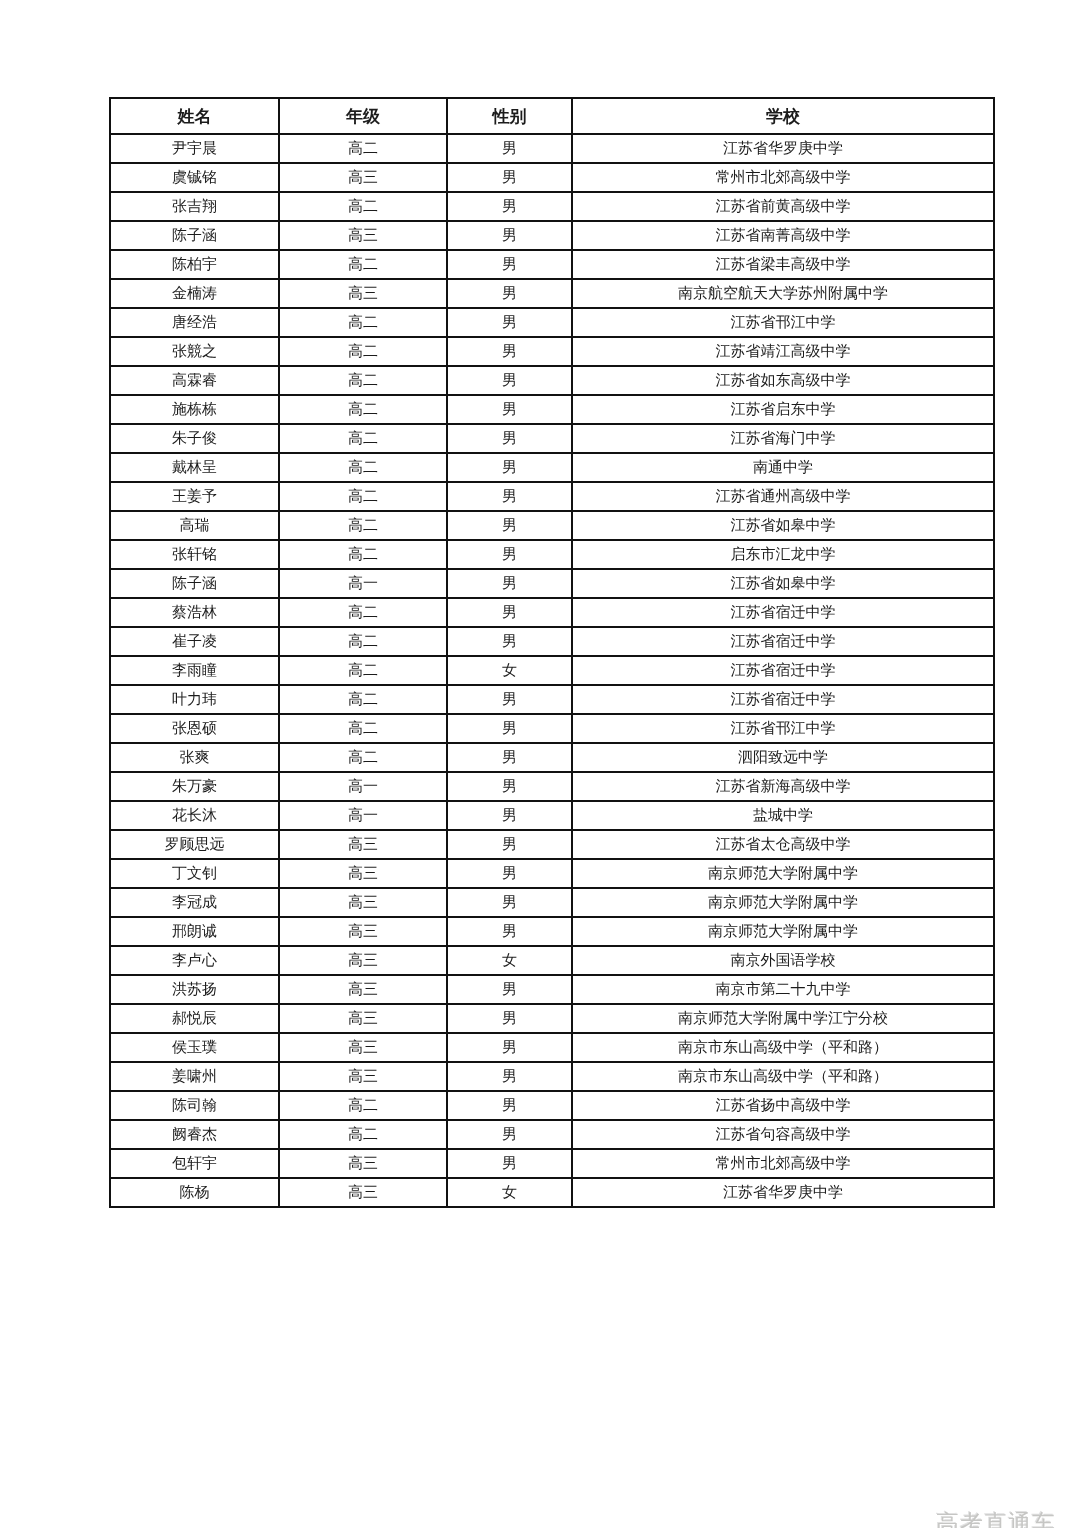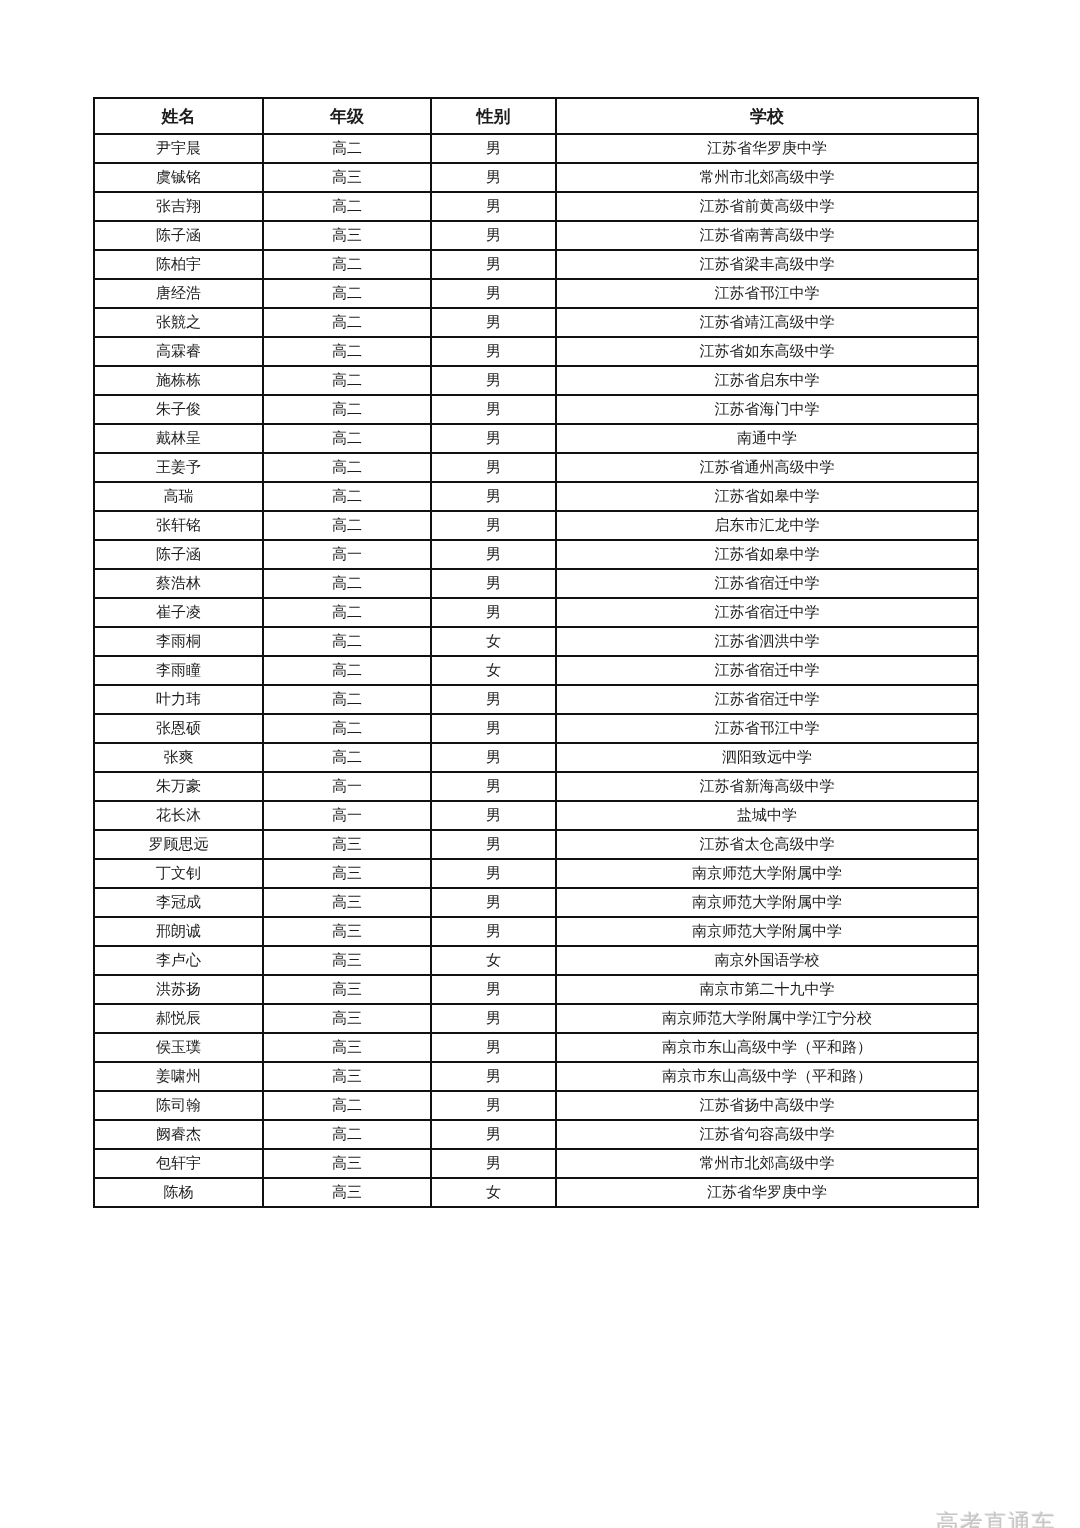--- a/index.html
+++ b/index.html
@@ -17,20 +17,21 @@
     position: absolute;
     left: 93px;
     top: 97px;
     width: 884px;
   }
   table.roster {
     width: 884px;
     border-collapse: collapse;
     table-layout: fixed;
     border: 2px solid #0f766e;
+    margin-left: 16px;
   }
   table.roster th,
   table.roster td {
     border: 2px solid #111111;
     text-align: center;
     vertical-align: middle;
     color: #1c1c1c;
     overflow: hidden;
     white-space: nowrap;
   }
@@ -102,20 +103,26 @@
           <td>男</td>
           <td>江苏省南菁高级中学</td>
         </tr>
         <tr>
           <td>陈柏宇</td>
           <td>高二</td>
           <td>男</td>
           <td>江苏省梁丰高级中学</td>
         </tr>
         <tr>
+          <td>金楠涛</td>
+          <td>高三</td>
+          <td>男</td>
+          <td>南京航空航天大学苏州附属中学</td>
+        </tr>
+        <tr>
           <td>唐经浩</td>
           <td>高二</td>
           <td>男</td>
           <td>江苏省邗江中学</td>
         </tr>
         <tr>
           <td>张競之</td>
           <td>高二</td>
           <td>男</td>
           <td>江苏省靖江高级中学</td>
@@ -172,26 +179,20 @@
           <td>蔡浩林</td>
           <td>高二</td>
           <td>男</td>
           <td>江苏省宿迁中学</td>
         </tr>
         <tr>
           <td>崔子凌</td>
           <td>高二</td>
           <td>男</td>
           <td>江苏省宿迁中学</td>
-        </tr>
-        <tr>
-          <td>李雨桐</td>
-          <td>高二</td>
-          <td>女</td>
-          <td>江苏省泗洪中学</td>
         </tr>
         <tr>
           <td>李雨瞳</td>
           <td>高二</td>
           <td>女</td>
           <td>江苏省宿迁中学</td>
         </tr>
         <tr>
           <td>叶力玮</td>
           <td>高二</td>

